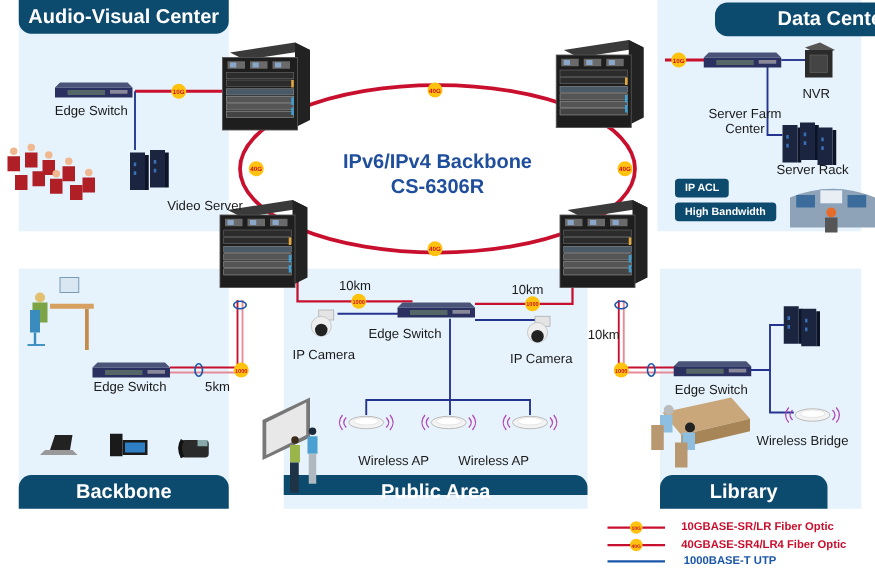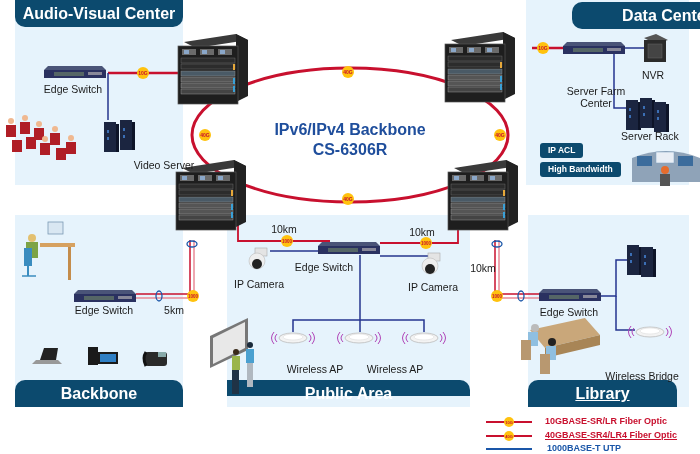--- a/index.html
+++ b/index.html
@@ -22,21 +22,21 @@
 <div class="panel" style="left:526px;top:0;width:163px;height:185px;"></div>
 <div class="panel-header" style="left:526px;top:2px;width:190px;height:27px;border-radius:10px 10px 10px 10px;margin-left:46px;">Data Center</div>
 
 <div class="panel" style="left:15px;top:215px;width:168px;height:192px;"></div>
 <div class="panel-header" style="left:15px;top:380px;width:168px;height:27px;border-radius:10px 10px 0 0;">Backbone</div>
 
 <div class="panel" style="left:227px;top:215px;width:243px;height:192px;"></div>
 <div class="panel-header" style="left:227px;top:380px;width:243px;height:16px;border-radius:0 10px 0 0;">Public Area</div>
 
 <div class="panel" style="left:528px;top:215px;width:161px;height:192px;"></div>
-<div class="panel-header" style="left:528px;top:380px;width:149px;height:27px;border-radius:10px 10px 0 0;text-decoration:underline;">Library</div>
+<div class="panel-header" style="left:528px;top:380px;width:134px;height:27px;border-radius:10px 10px 0 0;">Library</div>
 
 <svg class="wire" width="700" height="454">
 
   <ellipse cx="350" cy="135" rx="158" ry="67" fill="none" stroke="#c8102e" stroke-width="3"></ellipse>
 
   <line x1="108" y1="73" x2="180" y2="73" stroke="#c8102e" stroke-width="2.5"></line>
 
   <polyline points="108,73 108,120" fill="none" stroke="#24348e" stroke-width="1.5"></polyline>
 
   <line x1="532" y1="48" x2="565" y2="48" stroke="#c8102e" stroke-width="2.5"></line>
@@ -317,19 +317,19 @@
 <div class="lbl" style="left:268px;top:223px;width:32px;">10km</div>
 <div class="lbl" style="left:406px;top:226px;width:32px;">10km</div>
 <div class="lbl" style="left:290px;top:261px;width:68px;">Edge Switch</div>
 <div class="lbl" style="left:228px;top:278px;width:62px;">IP Camera</div>
 <div class="lbl" style="left:402px;top:281px;width:62px;">IP Camera</div>
 <div class="lbl" style="left:283px;top:363px;width:64px;">Wireless AP</div>
 <div class="lbl" style="left:363px;top:363px;width:64px;">Wireless AP</div>
 
 <div class="lbl" style="left:468px;top:262px;width:30px;">10km</div>
 <div class="lbl" style="left:535px;top:306px;width:68px;">Edge Switch</div>
-<div class="lbl" style="left:597px;top:347px;width:90px;margin-top:23px;">Wireless Bridge</div>
+<div class="lbl" style="left:597px;top:347px;width:90px;">Wireless Bridge</div>
 
 <div>
   <div class="legend-text" style="left:545px;top:416px;color:#c8102e;text-align:right;">10GBASE-SR/LR Fiber Optic</div>
-  <div class="legend-text" style="left:545px;top:430px;color:#c8102e;text-decoration:underline;">40GBASE-SR4/LR4 Fiber Optic</div>
+  <div class="legend-text" style="left:545px;top:430px;color:#c8102e;">40GBASE-SR4/LR4 Fiber Optic</div>
   <div class="legend-text" style="left:547px;top:443px;color:#1a56a8;">1000BASE-T UTP</div>
 </div>
 
 </body></html>

